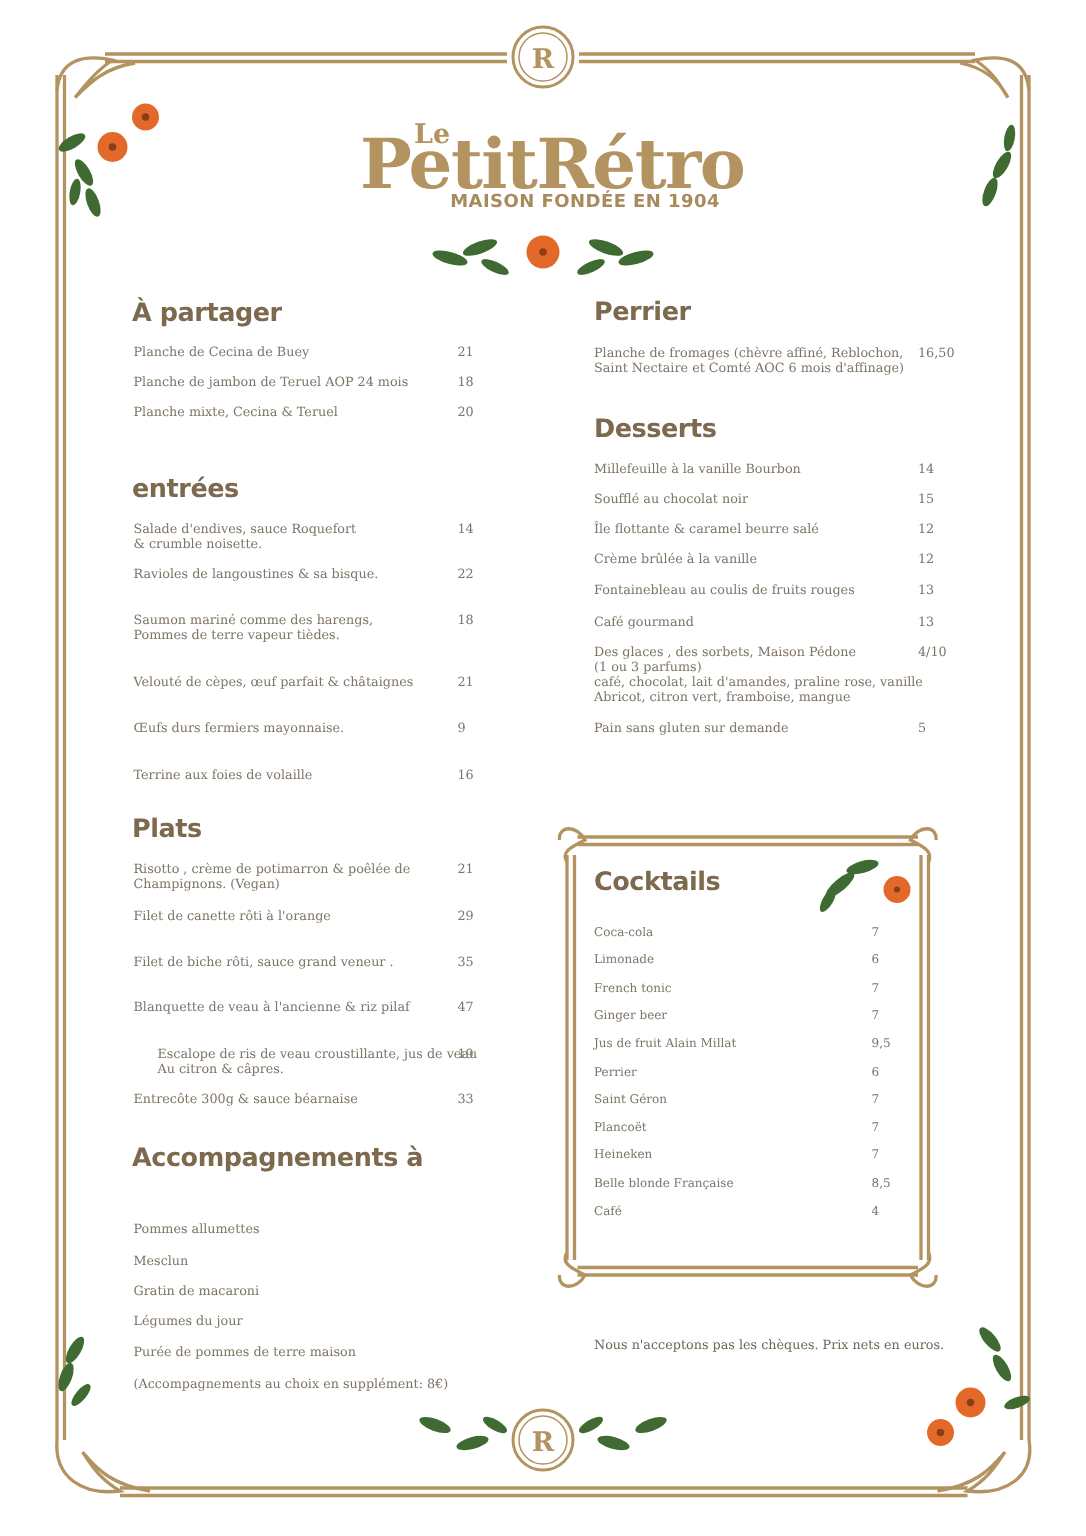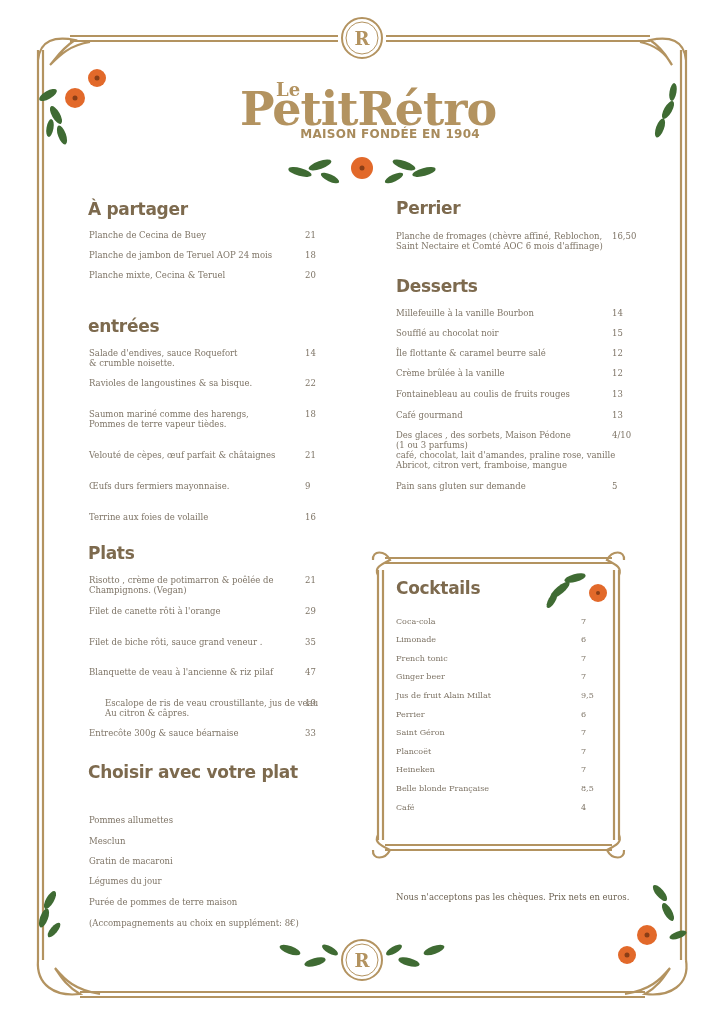--- a/index.html
+++ b/index.html
@@ -166,21 +166,21 @@
 <div class="price" style="left:305px;top:667px;">47</div>
 <div class="item" style="left:89px;top:698px;margin-left:16px;">
     <div>Escalope de ris de veau croustillante, jus de veau</div>
     <div>Au citron &amp; câpres.</div>
   </div>
 <div class="price" style="left:305px;top:698px;">19</div>
 <div class="item" style="left:89px;top:728px;">Entrecôte 300g &amp; sauce béarnaise</div>
 <div class="price" style="left:305px;top:728px;">33</div>
 
 <div class="section-title" style="left:88px;top:762px;">
-  <div>Choisir avec votre plat</div>
+  <div>Accompagnements à</div>
 </div>
 <div class="item" style="left:89px;top:815px;">Pommes allumettes</div>
 <div class="item" style="left:89px;top:836px;">Mesclun</div>
 <div class="item" style="left:89px;top:856px;">Gratin de macaroni</div>
 <div class="item" style="left:89px;top:876px;">Légumes du jour</div>
 <div class="item" style="left:89px;top:897px;">Purée de pommes de terre maison</div>
 <div class="item" style="left:89px;top:918px;">(Accompagnements au choix en supplément: 8€)</div>
 
 <div class="section-title" style="left:396px;top:198px;">Perrier</div>
 <div class="item" style="left:396px;top:231px;">

